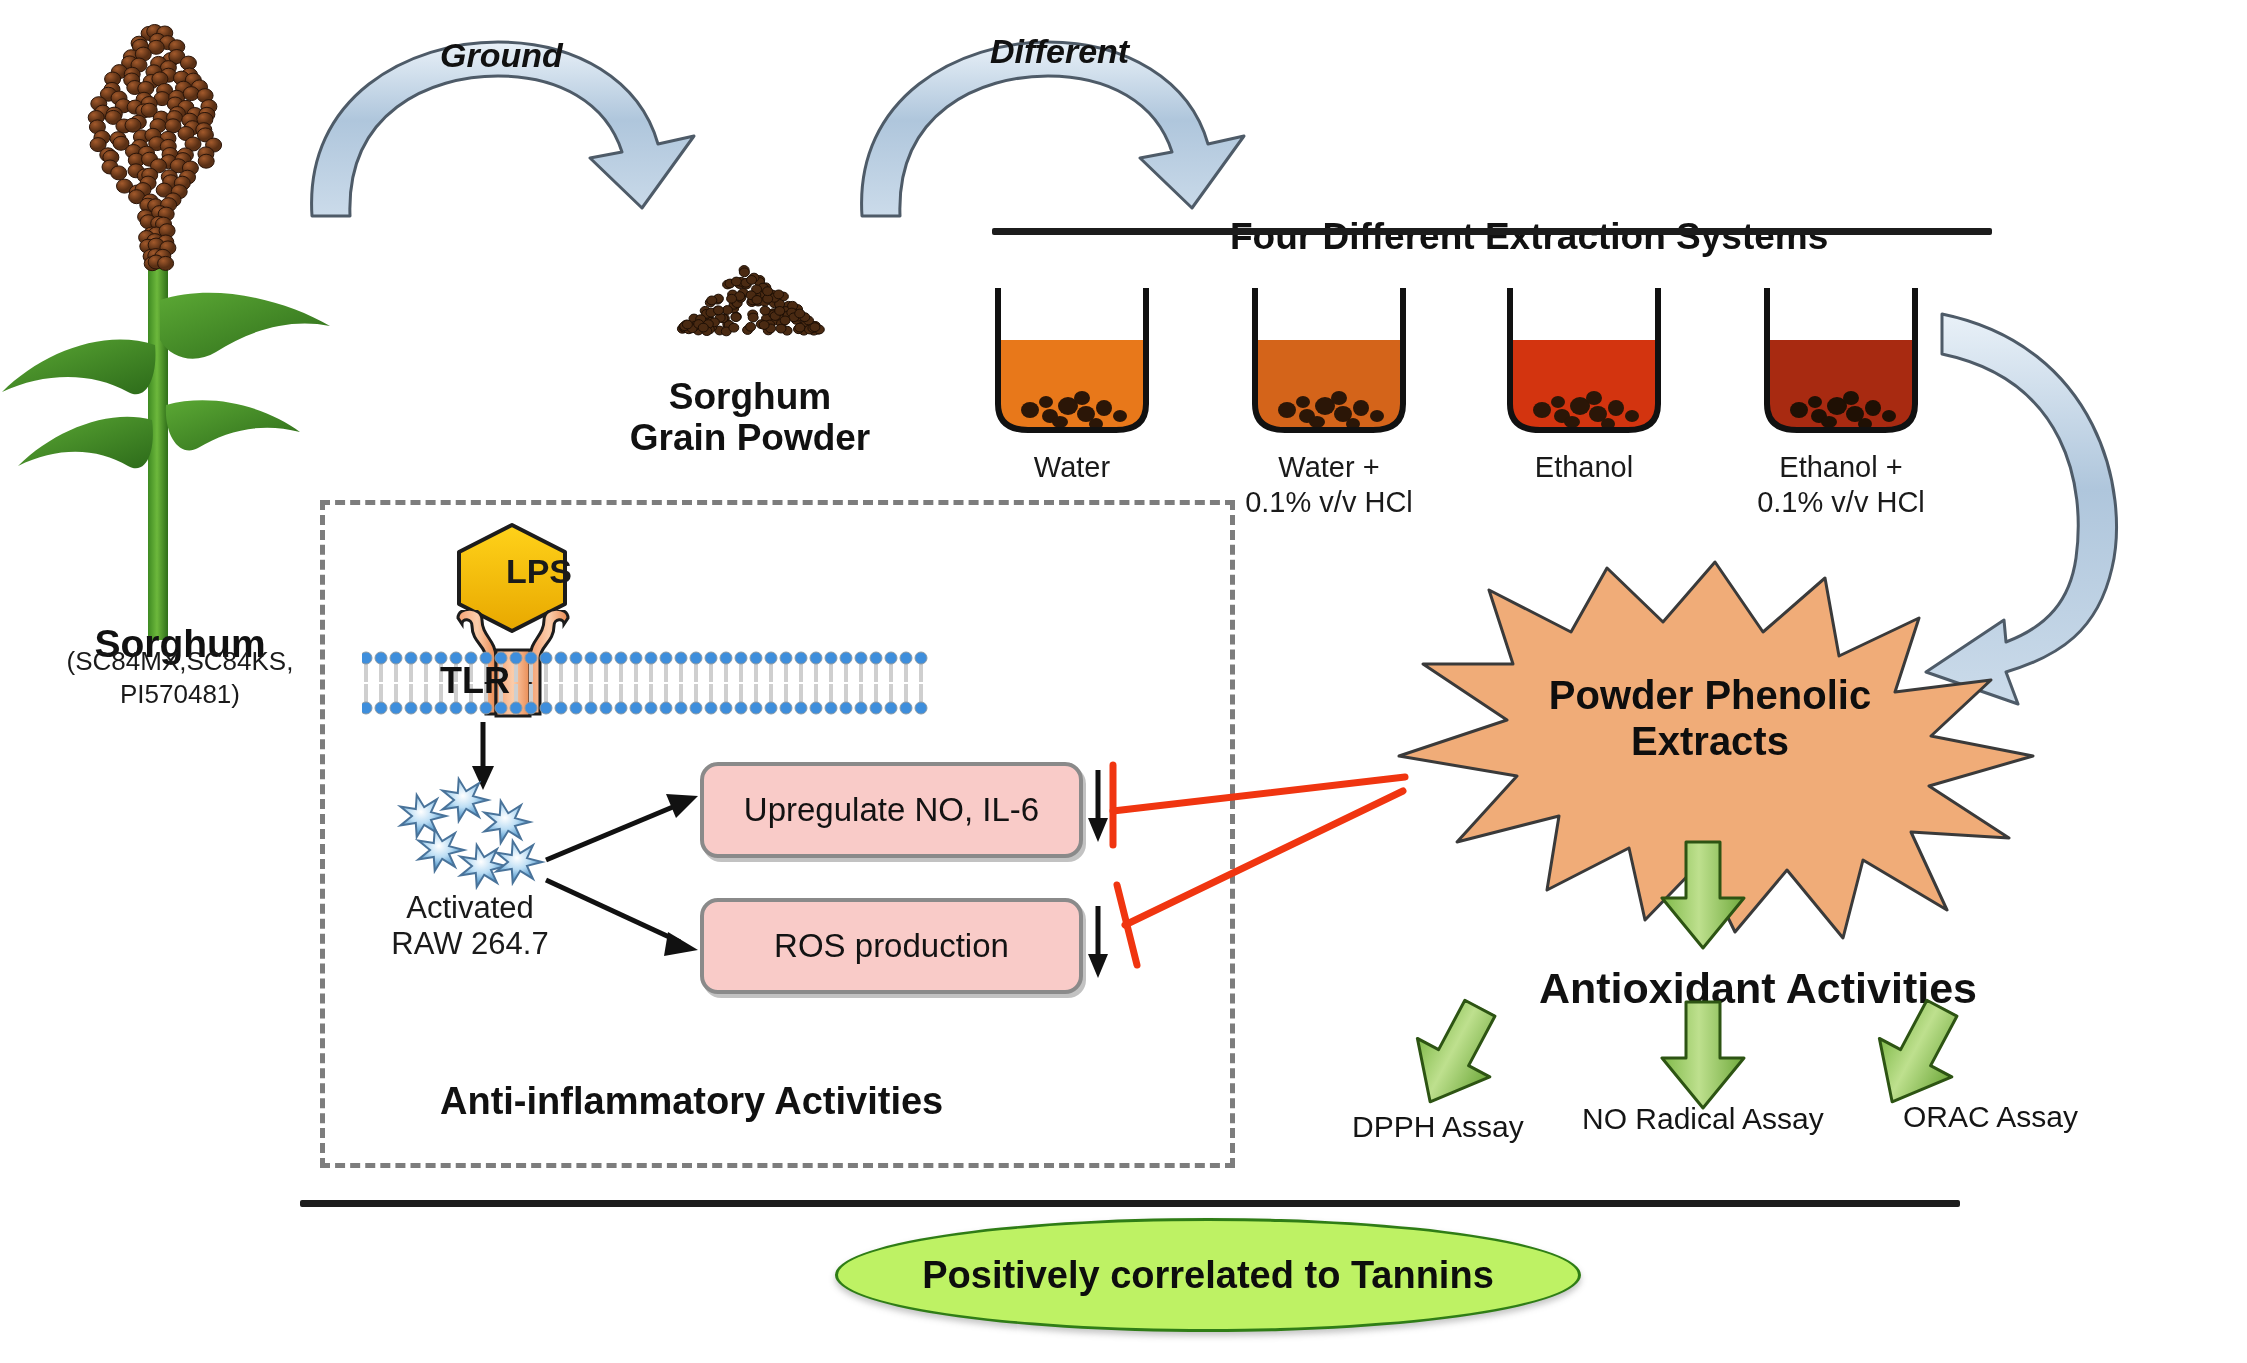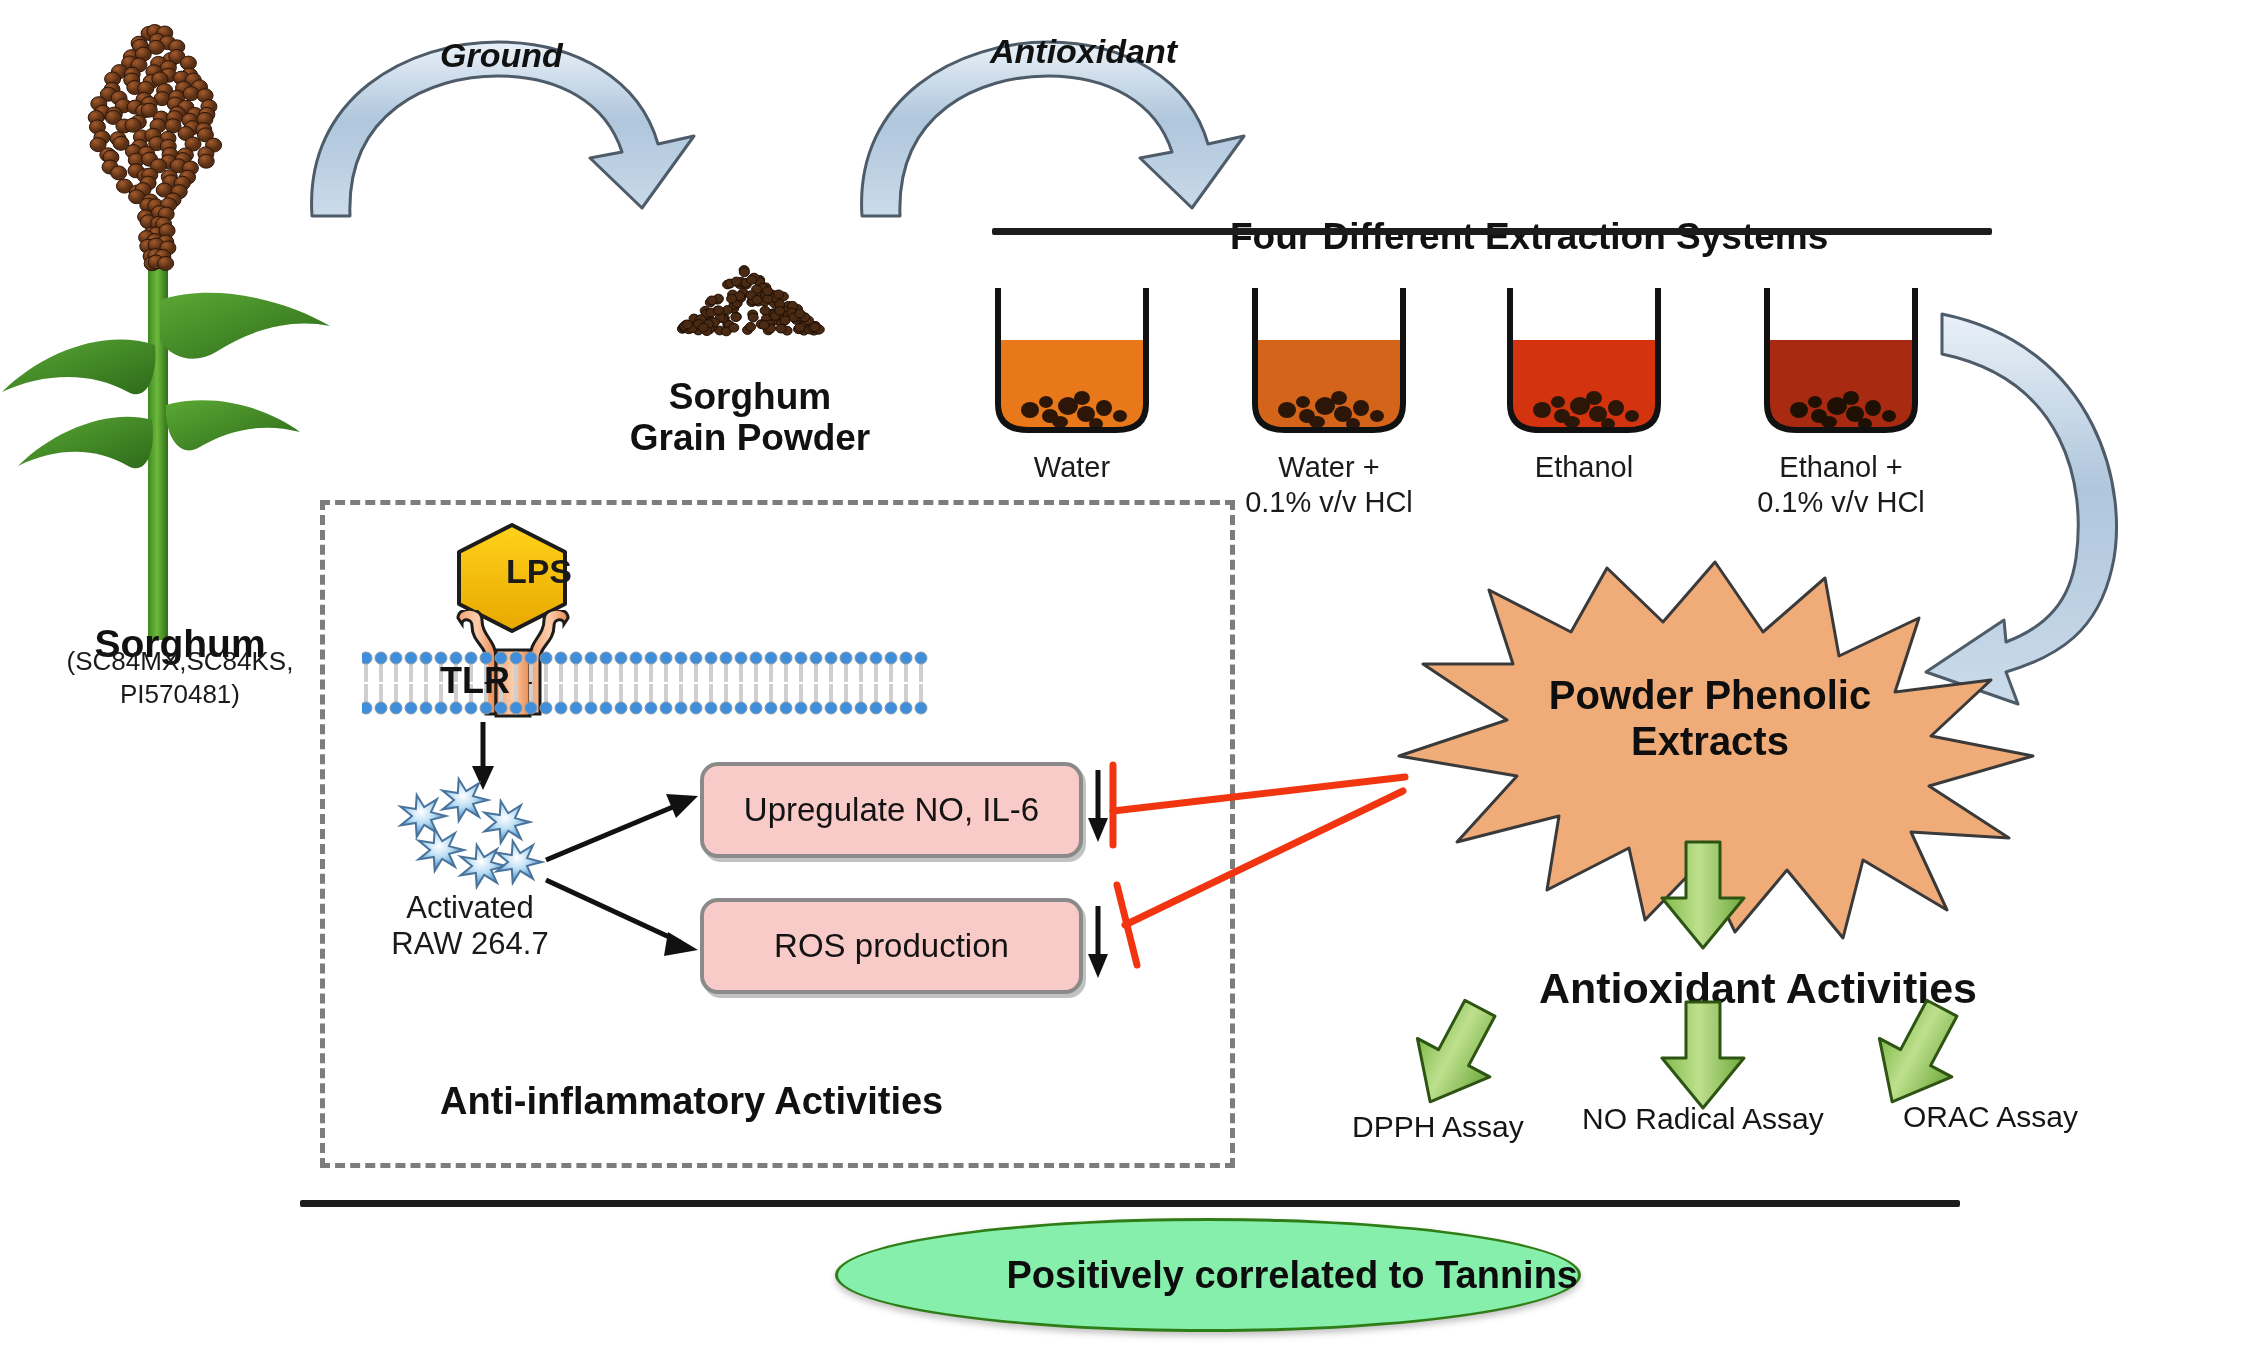--- a/index.html
+++ b/index.html
@@ -57,22 +57,22 @@
   #burst{left:1395px;top:560px;width:640px;height:380px;}
   #burstText{left:1460px;top:672px;width:500px;font-size:40px;text-align:center;
              font-weight:bold;color:#0e0e0e;line-height:1.16;}
 
   
   #antioxTitle{left:1488px;top:940px;width:540px;font-size:43px;text-align:center;}
   .assayLabel{font-size:30px;font-weight:normal;color:#151515;white-space:nowrap;}
 
   
   #ellipse{left:835px;top:1218px;width:740px;height:108px;
-           background:#86efac;border:3px solid #2f7d16;border-radius:50%/50%;
-           display:flex;align-items:center;justify-content:flex-end;
+           background:#bef264;border:3px solid #2f7d16;border-radius:50%/50%;
+           display:flex;align-items:center;justify-content:center;
            box-shadow:0 4px 6px rgba(90,90,90,.35);}
   #ellipseText{font-size:38px;font-weight:bold;color:#0d0d0d;}
 
   
   #groundLbl{left:440px;top:12px;font-size:34px;}
   #extractionLbl{left:990px;top:8px;font-size:34px;}
 
   
   #sorghumName{left:30px;top:598px;width:300px;font-size:39px;text-align:center;}
   #sorghumSub{left:10px;top:645px;width:340px;font-size:26px;text-align:center;
@@ -271,21 +271,21 @@
 </div>
 <div class="abs txt ital" id="groundLbl">Ground</div>
 
 <div class="abs curvearrow" style="left:840px;top:40px;width:420px;height:180px;">
   <svg width="420" height="180" viewBox="0 0 420 180">
     <path d="M22 176 C 14 56 120 2 208 2 C 286 2 350 40 368 104
              L 404 96 L 352 168 L 300 118 L 332 112
              C 316 62 268 36 208 36 C 140 36 56 72 60 176 Z" fill="url(#blueA1)" stroke="#4e5b68" stroke-width="3" stroke-linejoin="round"></path>
   </svg>
 </div>
-<div class="abs txt ital" id="extractionLbl">Antioxidant</div>
+<div class="abs txt ital" id="extractionLbl">Different</div>
 
 <div class="abs" id="pile">
   <svg width="180" height="110" viewBox="0 0 180 110">
     <g id="pileGrains" fill="#4A2A12" stroke="#1d0f05" stroke-width="1">
         <ellipse cx="126.9" cy="84.5" rx="5" ry="4.4"></ellipse>
         <ellipse cx="141.2" cy="94.2" rx="5" ry="4.4"></ellipse>
         <ellipse cx="137.5" cy="77.0" rx="5" ry="4.4"></ellipse>
         <ellipse cx="155.5" cy="96.3" rx="5" ry="4.4"></ellipse>
         <ellipse cx="48.4" cy="87.0" rx="5" ry="4.4"></ellipse>
         <ellipse cx="57.6" cy="67.7" rx="5" ry="4.4"></ellipse>

